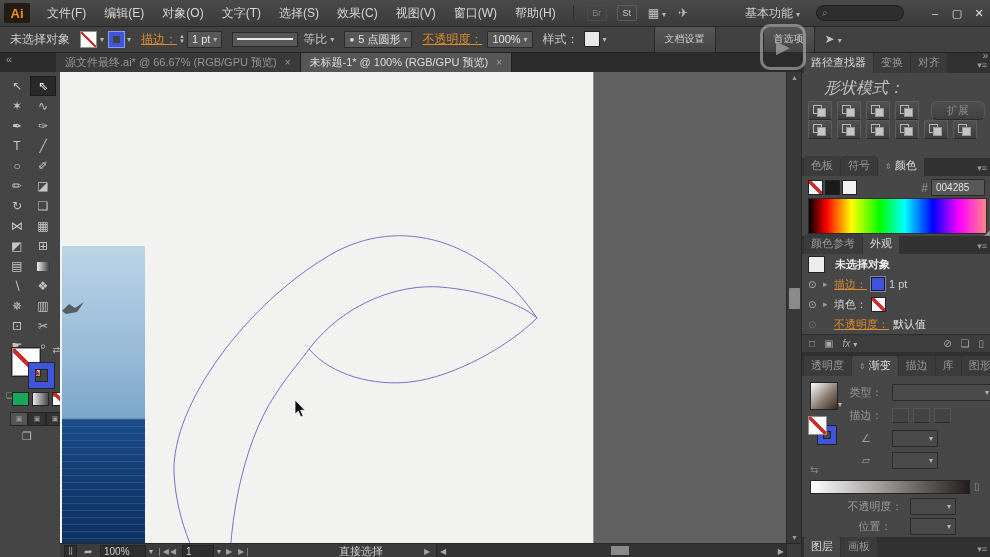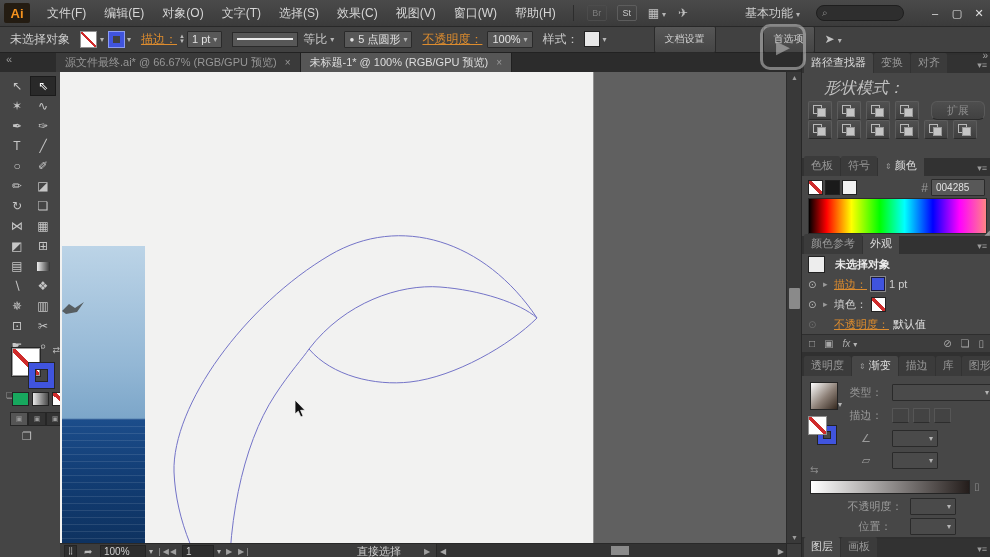--- a/index.html
+++ b/index.html
@@ -397,21 +397,21 @@
   <div class="abs sb-nav" style="left:96px;">❘◀</div>
   <div class="abs sb-nav" style="left:110px;">◀</div>
   <div class="abs" style="left:122px;">
       <span class="sb-inset" style="width:24px;">
         <span>1</span>
       </span>
       <span class="dd">▾</span>
     </div>
   <div class="abs sb-nav" style="left:166px;">▶</div>
   <div class="abs sb-nav" style="left:178px;">▶❘</div>
-  <div class="abs" style="left:264px;width:110px;justify-content:center;font-size:11px;color:#cfcfcf;text-align:center;">
+  <div class="abs" style="left:246px;width:110px;justify-content:center;font-size:11px;color:#cfcfcf;text-align:center;">
       <span>直接选择</span>
     </div>
   <div class="abs sb-nav" style="left:364px;">▶</div>
   <div id="hscroll">
     <span class="hs-arrow" style="left:3px;">◀</span>
     <div class="hs-thumb"></div>
     <span class="hs-arrow" style="right:3px;">▶</span>
   </div>
   <div id="sb-corner"></div>
 </div>

